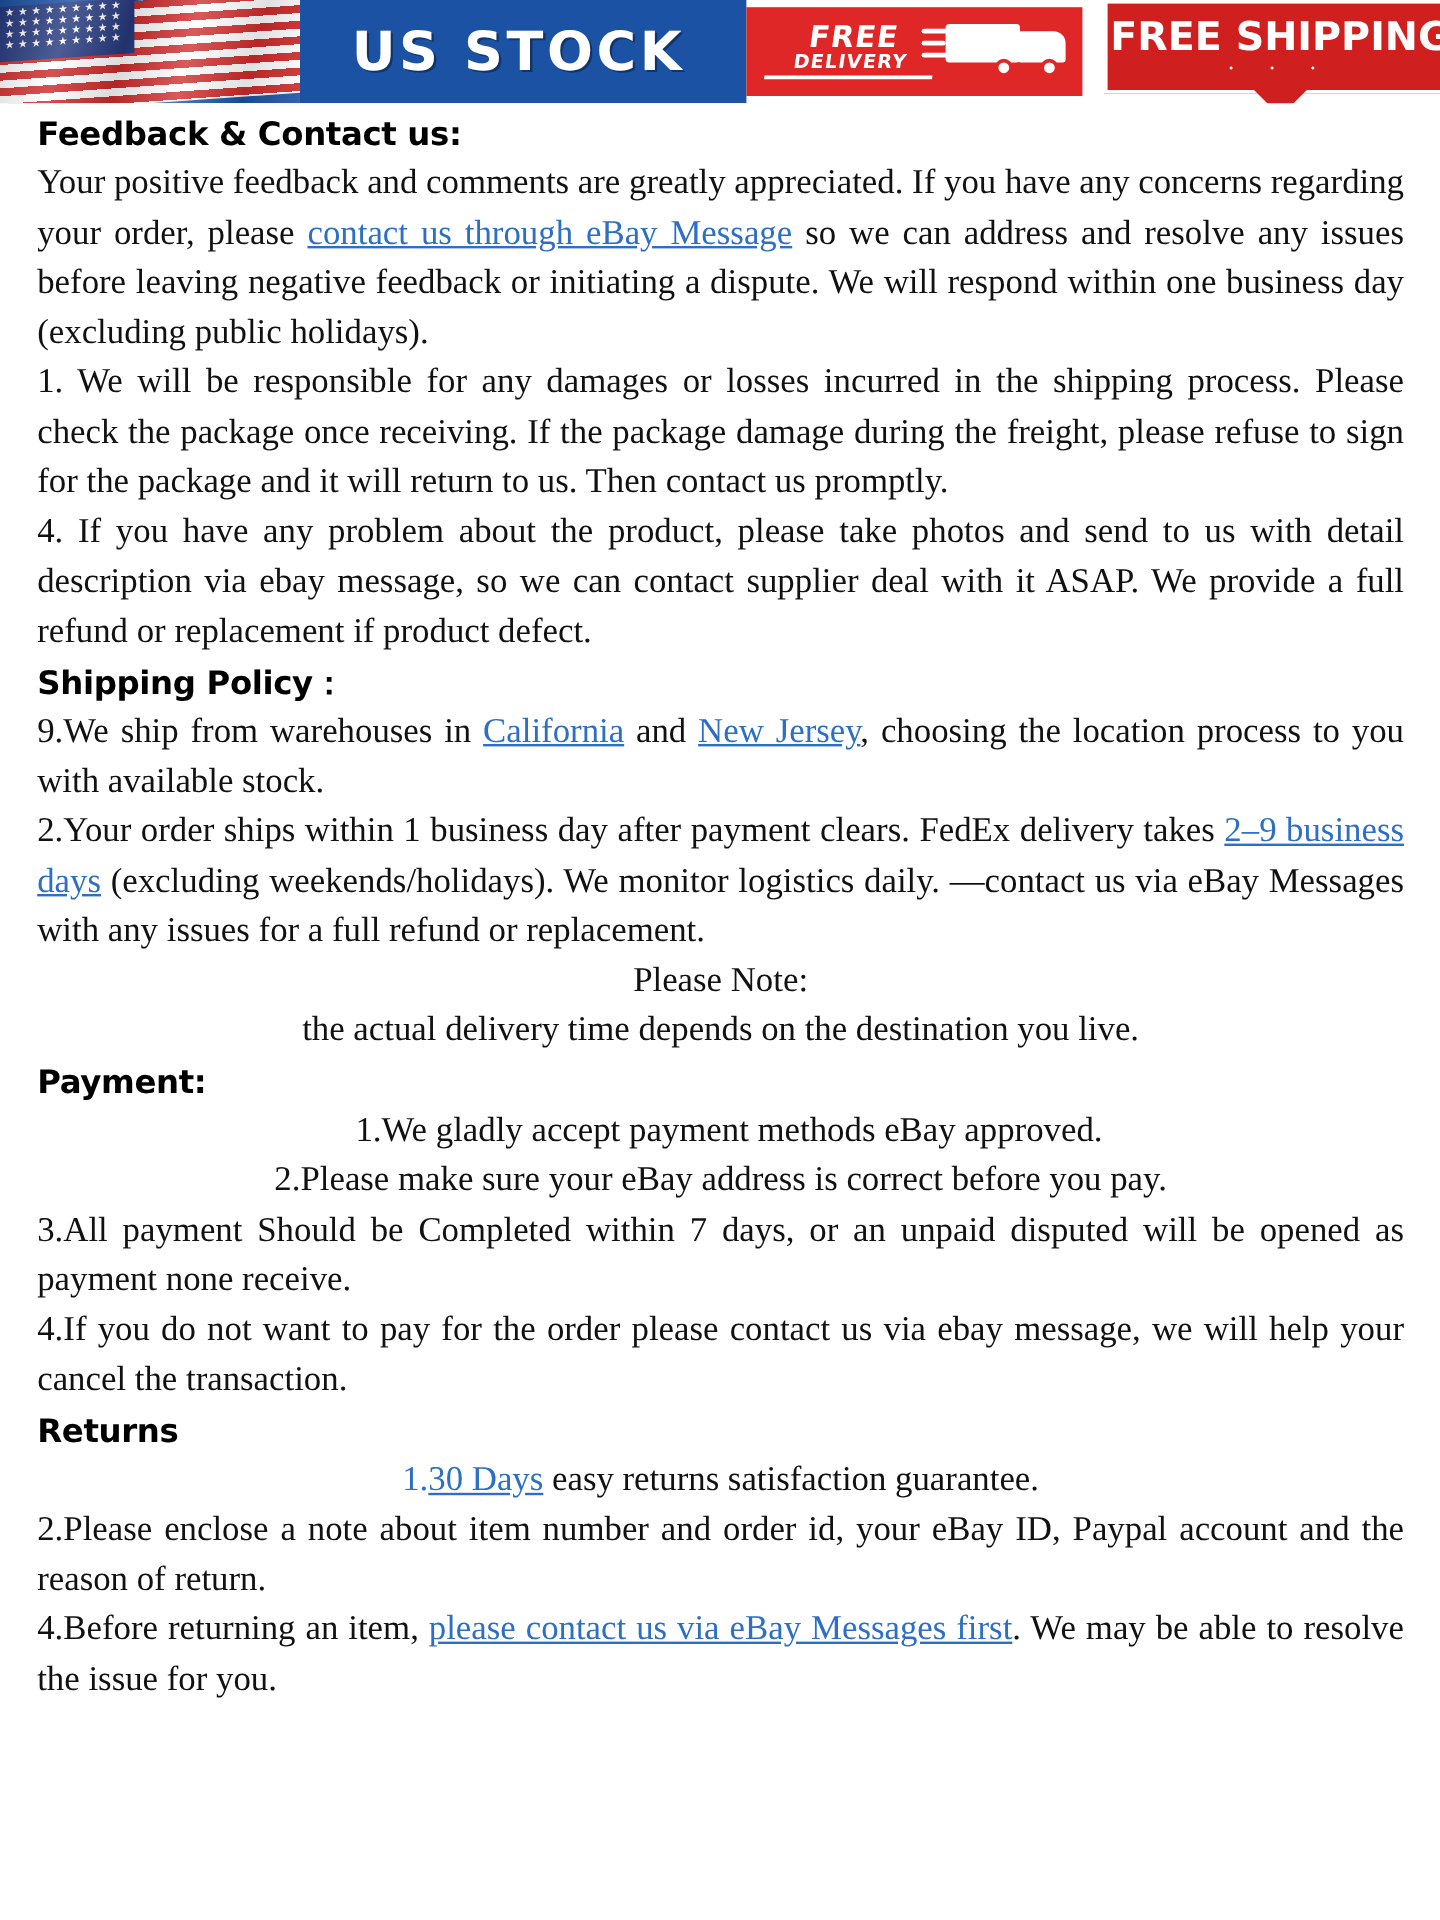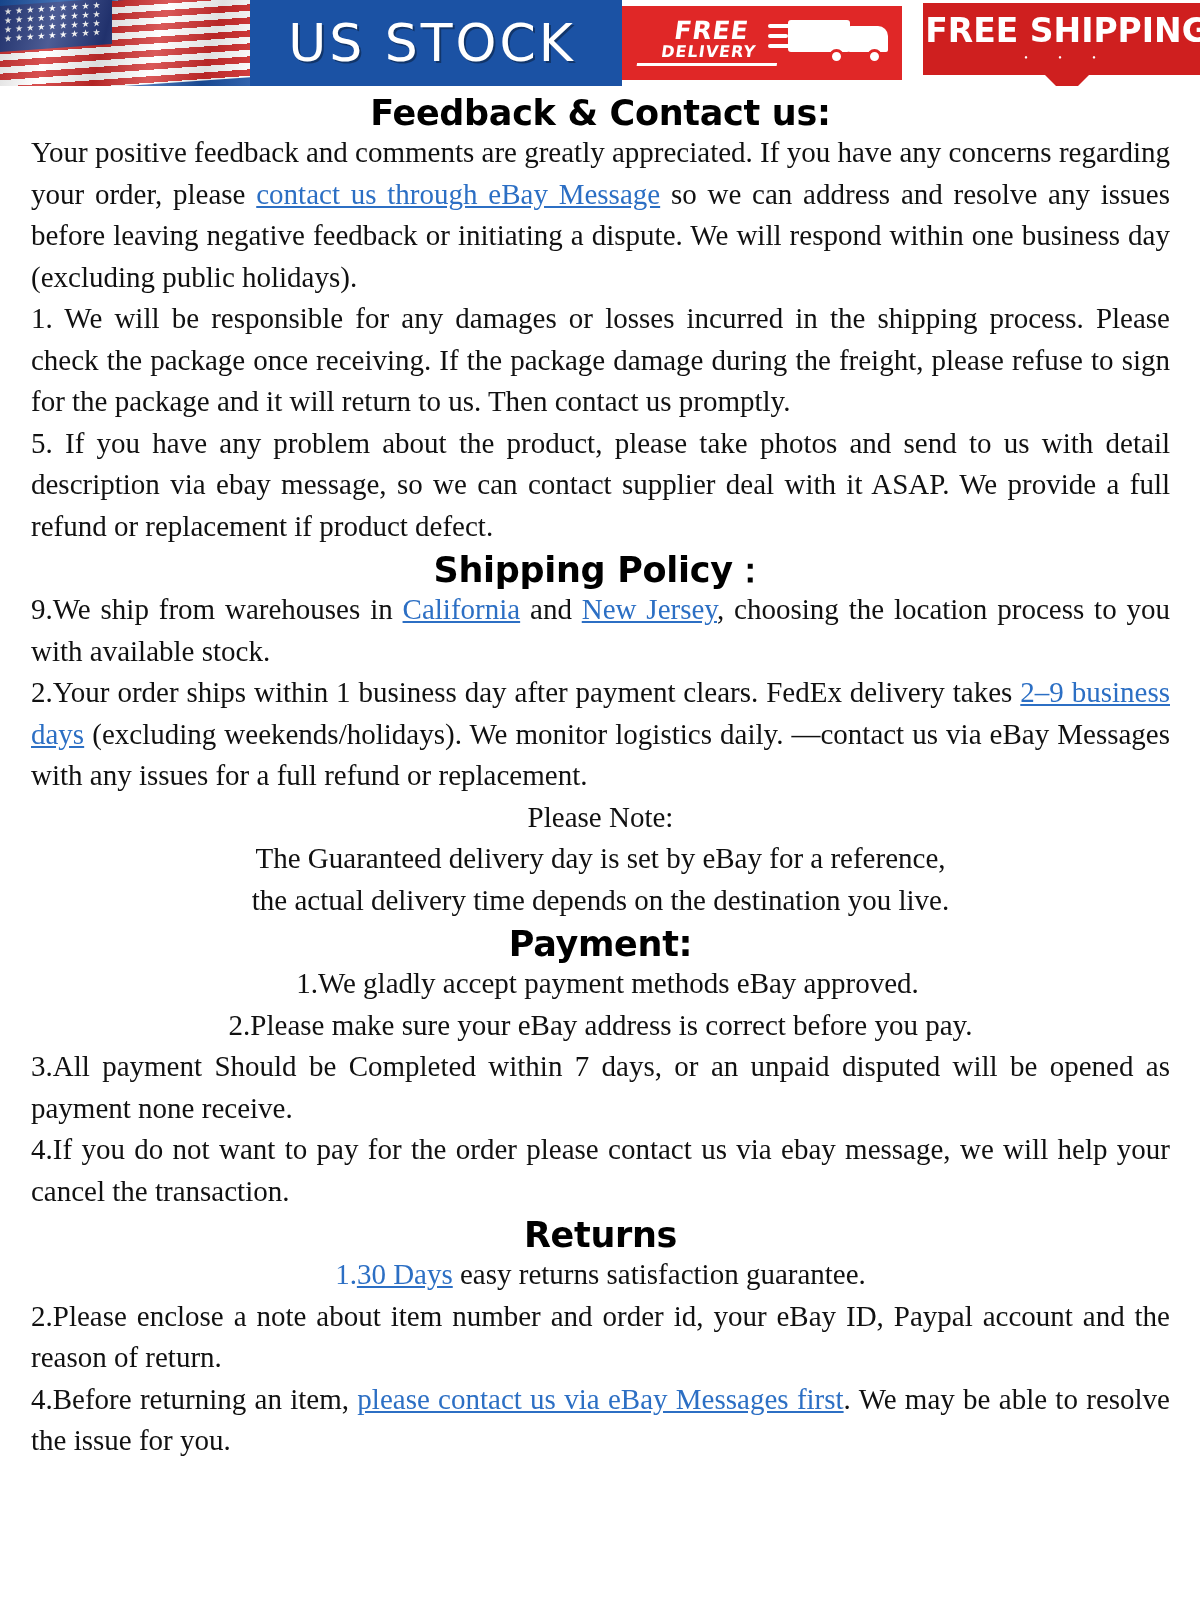--- a/index.html
+++ b/index.html
@@ -84,22 +84,22 @@
   .us-stock {
     position: absolute;
     left: 262px;
     top: 4px;
     width: 340px;
     height: 78px;
     line-height: 78px;
     text-align: center;
     color: #ffffff;
     font-family: "DejaVu Sans", sans-serif;
-    font-weight: normal;
-    font-size: 52px;
+    font-weight: bold;
+    font-size: 45px;
     letter-spacing: 3px;
     text-shadow: 2px 2px 0 rgba(0,0,0,0.35);
   }
   .free-delivery {
     position: absolute;
     left: 622px;
     top: 6px;
     width: 280px;
     height: 74px;
     background: #e02727;
@@ -225,26 +225,25 @@
     letter-spacing: 14px;
   }
 
   
   .content {
     padding: 4px 30px 0 31px;
   }
   h2.sect {
     font-family: "DejaVu Sans", sans-serif;
     font-weight: bold;
-    font-size: 35px;
+    font-size: 27px;
     line-height: 34px;
     margin: 6px 0 2px 0;
     color: #000000;
     letter-spacing: -0.3px;
-    text-align: center;
   }
   p.para {
     font-family: "Liberation Serif", serif;
     font-size: 29px;
     line-height: 41.5px;
     margin: 0;
     text-align: justify;
     text-justify: inter-word;
     color: #111111;
   }
@@ -298,27 +297,26 @@
       <div class="fs-dots">• • •</div>
     </div>
   </div>
 
   <div class="content">
 
     <h2 class="sect">Feedback &amp; Contact us:</h2>
     <p class="para"><span>Your positive feedback and comments are greatly appreciated. If you have any concerns regarding your order, please </span><a class="lnk" href="#">contact us through eBay Message</a><span> so we can address and resolve any issues before leaving negative feedback or initiating a dispute. We will respond within one business day (excluding public holidays).</span></p>
 
     <p class="para">1. We will be responsible for any damages or losses incurred in the shipping process. Please check the package once receiving. If the package damage during the freight, please refuse to sign for the package and it will return to us. Then contact us promptly.</p>
-    <p class="para">5. If you have any problem about the product, please take photos and send to us with detail description via ebay message, so we can contact supplier deal with it ASAP. We provide a full refund or replacement if product defect.</p>
+    <p class="para">4. If you have any problem about the product, please take photos and send to us with detail description via ebay message, so we can contact supplier deal with it ASAP. We provide a full refund or replacement if product defect.</p>
 
     <h2 class="sect">Shipping Policy：</h2>
     <p class="para"><span>9.We ship from warehouses in </span><a class="lnk" href="#">California</a><span> and </span><a class="lnk" href="#">New Jersey</a><span>, choosing the location process to you with available stock.</span></p>
     <p class="para"><span>2.Your order ships within 1 business day after payment clears. FedEx delivery takes </span><a class="lnk" href="#">2–9 business days</a><span> (excluding weekends/holidays). We monitor logistics daily. —contact us via eBay Messages with any issues for a full refund or replacement.</span></p>
     <p class="para nojust">Please Note:</p>
-    <p class="para nojust">The Guaranteed delivery day is set by eBay for a reference,</p>
     <p class="para nojust">the actual delivery time depends on the destination you live.</p>
 
     <h2 class="sect">Payment:</h2>
     <p class="para nojust indent">1.We gladly accept payment methods eBay approved.</p>
     <p class="para nojust">2.Please make sure your eBay address is correct before you pay.</p>
     <p class="para">3.All payment Should be Completed within 7 days, or an unpaid disputed will be opened as payment none receive.</p>
     <p class="para">4.If you do not want to pay for the order please contact us via ebay message, we will help your cancel the transaction.</p>
 
     <h2 class="sect">Returns</h2>
     <p class="para nojust"><span class="lnk">1.</span><a class="lnk" href="#">30 Days</a><span> easy returns satisfaction guarantee.</span></p>

